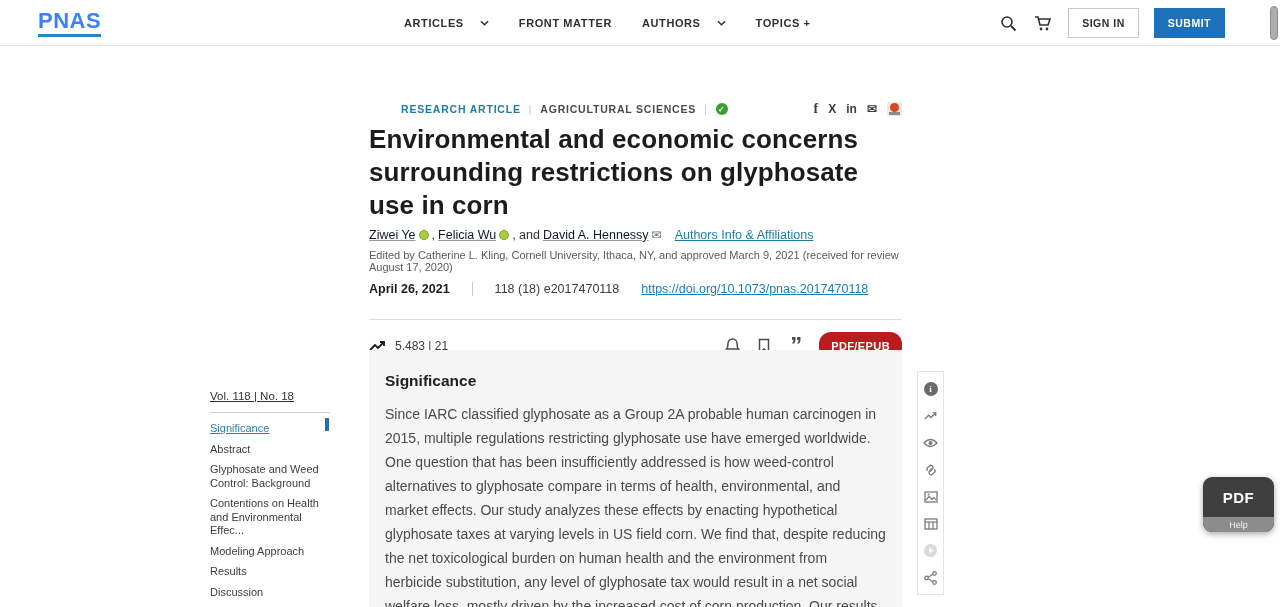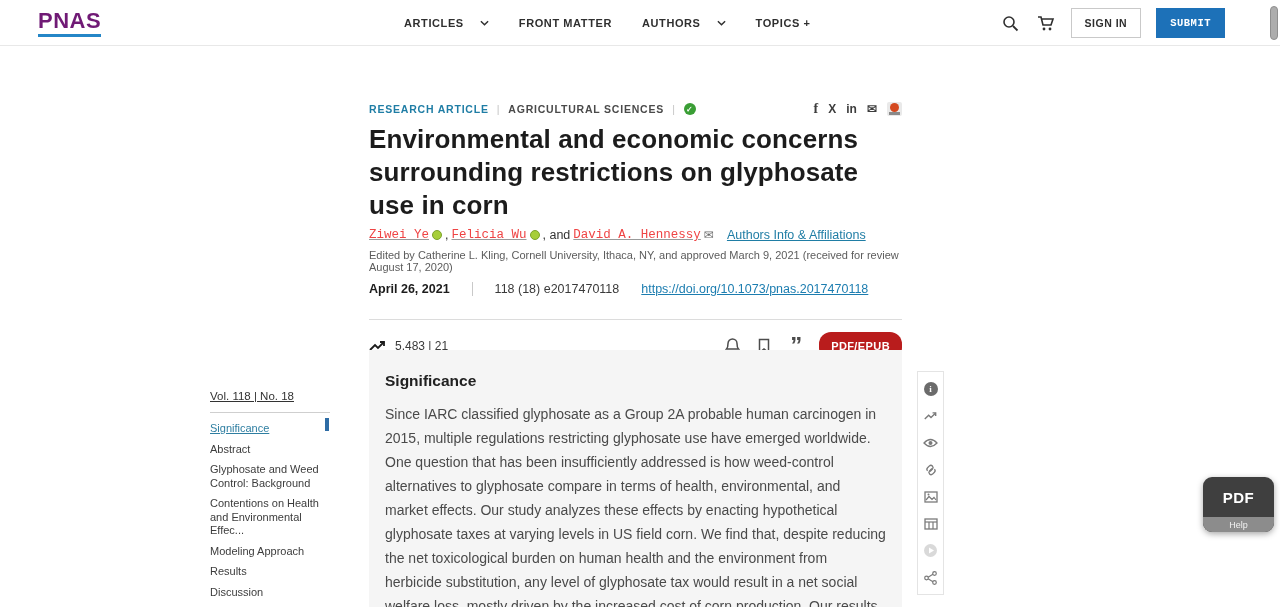--- a/index.html
+++ b/index.html
@@ -8,69 +8,69 @@
     position:relative; width:1280px; height:607px; background:#ffffff;
     overflow:hidden; font-family:"Liberation Sans", sans-serif; color:#222;
   }
   
   .topbar {
     position:absolute; top:0; left:0; width:1280px; height:46px;
     background:#fff; border-bottom:1px solid #e8e8e8;
   }
   .logo {
     position:absolute; left:38px; top:9px; font-weight:800; font-size:22px;
-    letter-spacing:0.5px; color:#701a75; cursor:pointer;
+    letter-spacing:0.5px; color:#3b82f6; cursor:pointer;
     border-bottom:3px solid #2486c7; padding-bottom:1px; line-height:1.1;
   }
   .mainnav {
     position:absolute; left:404px; top:0; height:46px; display:flex; align-items:center; gap:30px;
   }
   .navitem {
     font-size:11px; font-weight:700; letter-spacing:0.6px; color:#2f2f2f;
     display:flex; align-items:center; gap:16px; cursor:pointer; white-space:nowrap;
   }
   .chev { width:9px; height:6px; display:inline-block; }
   .topbar-right {
     position:absolute; right:55px; top:0; height:46px; display:flex; align-items:center; gap:15px;
   }
   .iconbtn { width:20px; height:20px; display:flex; align-items:center; justify-content:center; cursor:pointer; }
   .signin-btn {
     border:1px solid #c9c9c9; background:#fff; color:#2f2f2f; font-size:10.5px; font-weight:700;
     letter-spacing:0.5px; padding:8px 13px; cursor:pointer; font-family:inherit;
   }
   .submit-btn {
     border:none; background:#1d71b8; color:#fff; font-size:10.5px; font-weight:700;
-    letter-spacing:0.5px; padding:9px 14px; cursor:pointer; font-family:Liberation Mono, monospace;
+    letter-spacing:0.5px; padding:9px 14px; cursor:pointer; font-family:Liberation Sans, sans-serif;
   }
   .scroll-thumb {
     position:absolute; right:2px; top:6px; width:8px; height:34px;
     background:#adadad; border:1px solid #8f8f8f; border-radius:5px; cursor:grab;
   }
   
   .article-col { position:absolute; left:369px; top:96px; width:533px; }
   .eyebrow-row { display:flex; align-items:center; justify-content:space-between; margin-top:6px; }
-  .eyebrow-left { display:flex; align-items:center; gap:8px; font-size:10.5px; font-weight:700; letter-spacing:0.8px; }
+  .eyebrow-left { display:flex; align-items:center; gap:8px; font-size:10.5px; font-weight:700; letter-spacing:0.8px;margin-left:32px; }
   .eyebrow-type { color:#1f7da5; cursor:pointer; }
   .eyebrow-cat { color:#4a4a4a; cursor:pointer; }
   .pipe { color:#c4c4c4; font-weight:400; }
   .oa-check {
     width:12px; height:12px; border-radius:50%; background:#3a9e35; color:#fff;
     font-size:8px; display:flex; align-items:center; justify-content:center; font-weight:700;
   }
   .share-row { display:flex; align-items:center; gap:10px; }
   .soc { font-size:12px; font-weight:700; color:#3d3d3d; cursor:pointer; line-height:1; }
   .soc-f { font-family:"Liberation Serif", serif; font-size:14px; }
   .crossmark { width:15px; height:14px; position:relative; cursor:pointer; background:#e9e9e9; border-radius:2px; }
   .crossmark::before { content:""; position:absolute; left:3px; top:1px; width:9px; height:9px; border-radius:50%; background:#d4491f; }
   .crossmark::after { content:""; position:absolute; left:2px; bottom:1px; width:11px; height:3px; background:#8a8a8a; }
   .title {
     margin-top:7px; font-size:26px; line-height:33px; font-weight:700; color:#1c1c1c; letter-spacing:0.1px;
   }
   .authors-row { margin-top:6px; font-size:12.5px; color:#333; display:flex; align-items:center; flex-wrap:wrap; gap:3px; }
-  .author-link { color:#ef4444; text-decoration:underline; text-decoration-color:#9a9a9a; cursor:pointer;font-family:Liberation Mono, monospace; }
+  .author-link { color:#0f172a; text-decoration:underline; text-decoration-color:#9a9a9a; cursor:pointer; }
   .orcid { width:10px; height:10px; border-radius:50%; background:#a6ce39; display:inline-block; border:1px solid #7ca32c; }
   .mail-ico { color:#6d6d6d; font-size:12px; cursor:pointer; }
   .authors-info { color:#1f7da5; text-decoration:underline; margin-left:10px; cursor:pointer; }
   .edited { margin-top:7px; font-size:11px; color:#5c5c5c; }
   .date-row {
     margin-top:9px; display:flex; align-items:center; gap:22px; font-size:12.5px; color:#3a3a3a;
     padding-bottom:23px; border-bottom:1px solid #dcdcdc;
   }
   .pub-date { font-weight:700; color:#1c1c1c; }
   .vbar { width:1px; height:14px; background:#c9c9c9; }

